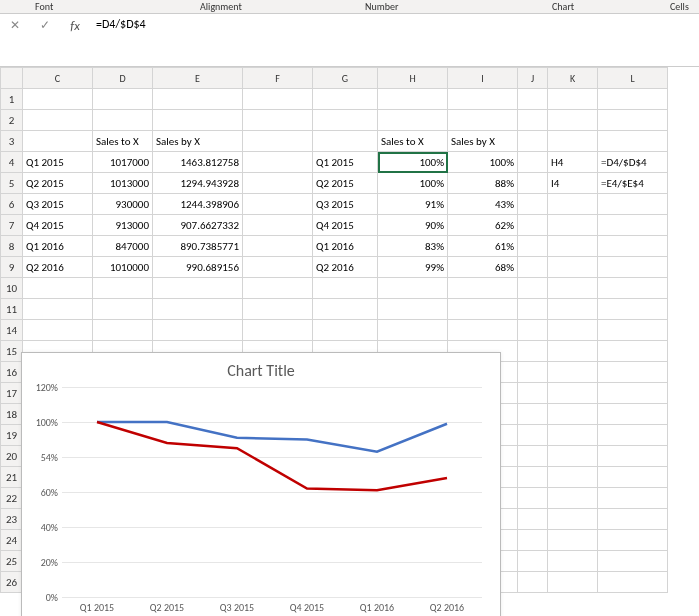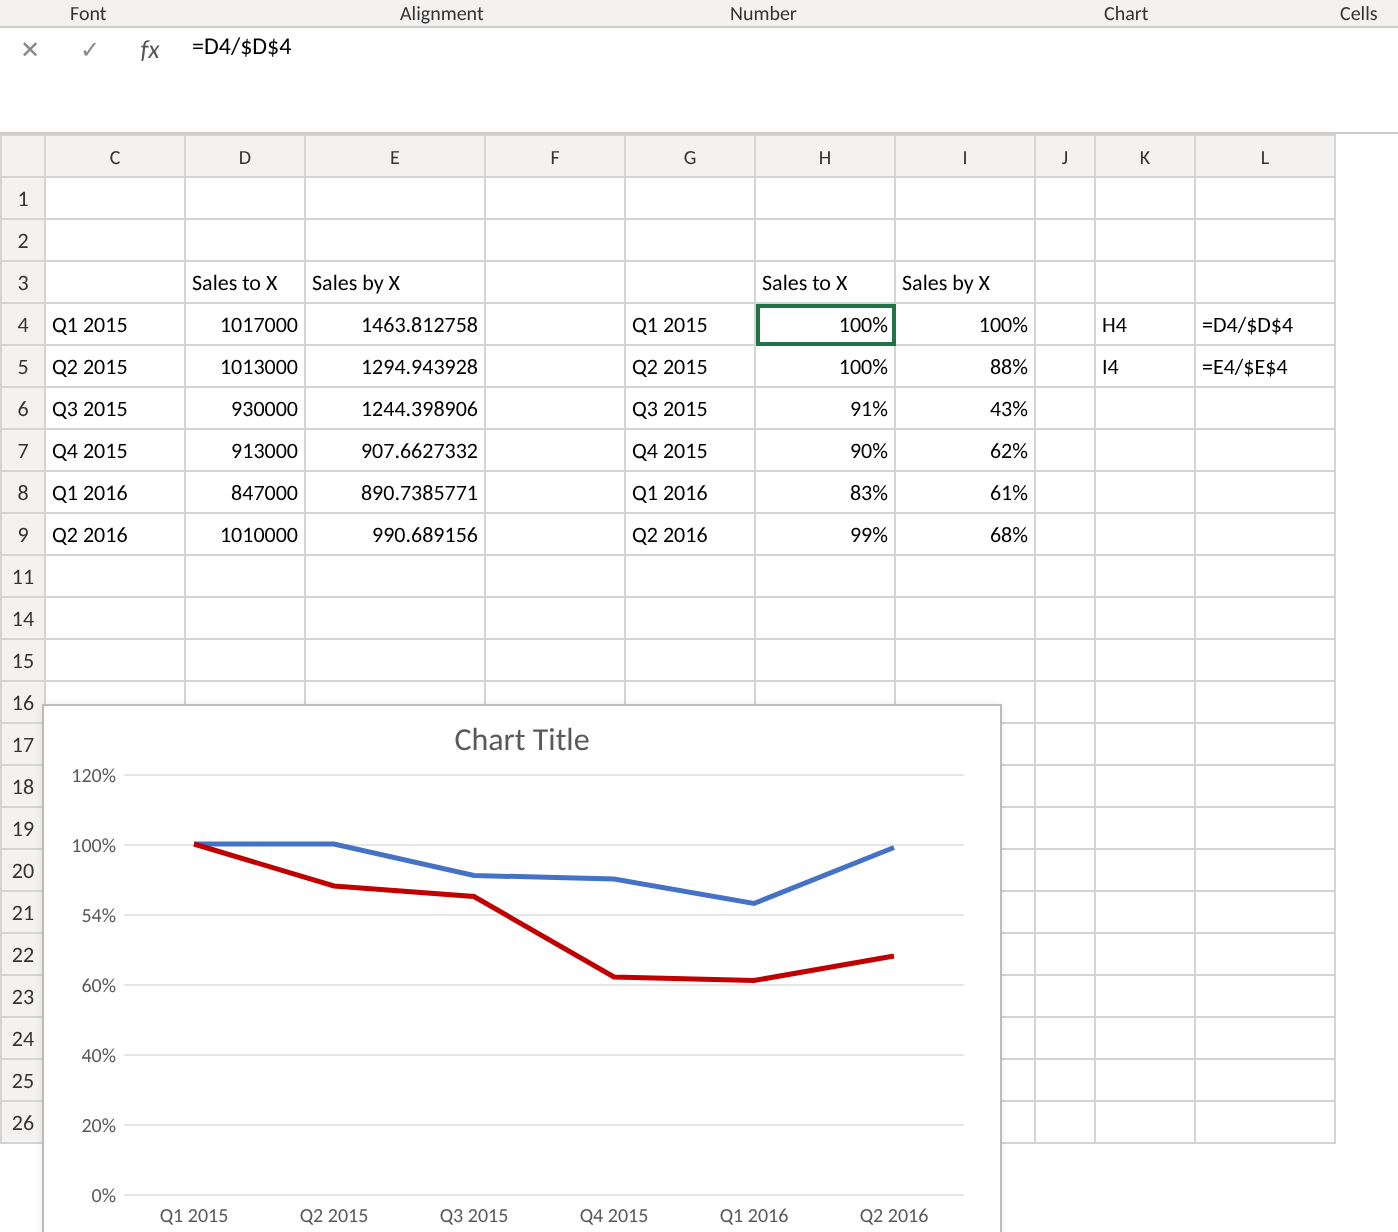--- a/index.html
+++ b/index.html
@@ -289,20 +289,33 @@
         </tr>
         <tr>
           <td class="row-head">9</td>
           <td class="txt">Q2 2016</td>
           <td class="num">1010000</td>
           <td class="num">990.689156</td>
           <td></td>
           <td class="txt">Q2 2016</td>
           <td class="num">99%</td>
           <td class="num">68%</td>
+          <td></td>
+          <td></td>
+          <td></td>
+        </tr>
+        <tr>
+          <td class="row-head">10</td>
+          <td></td>
+          <td></td>
+          <td></td>
+          <td></td>
+          <td></td>
+          <td></td>
+          <td></td>
           <td></td>
           <td></td>
           <td></td>
         </tr>
         <tr>
           <td class="row-head">11</td>
           <td></td>
           <td></td>
           <td></td>
           <td></td>

